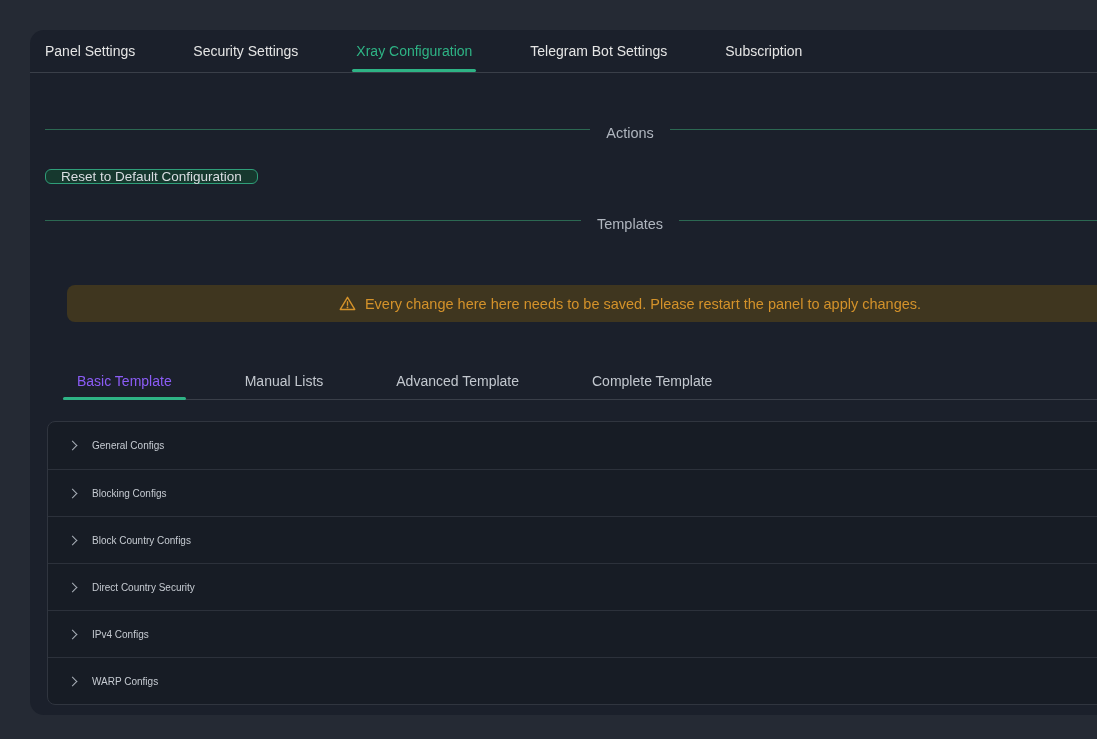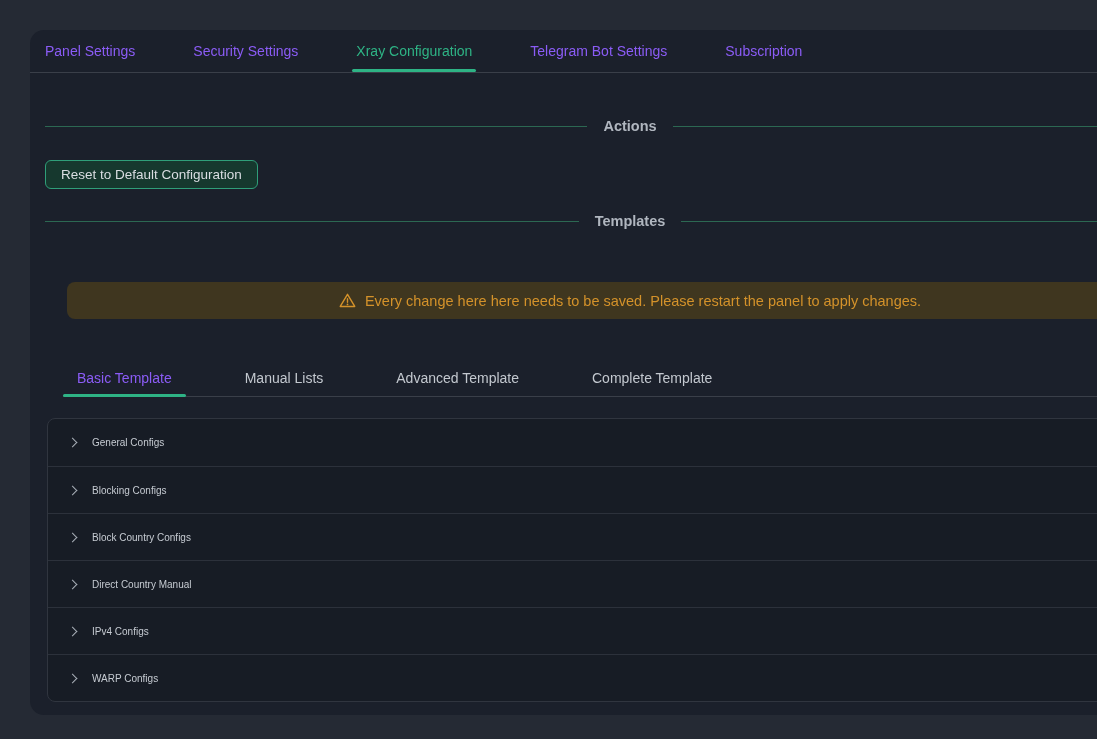--- a/index.html
+++ b/index.html
@@ -18,44 +18,44 @@
   
   .tabbar {
     display:flex; align-items:stretch;
     height:43px;
     padding-left:15px;
     gap:58px;
     border-bottom:1px solid #3a3f49;
   }
   .tab {
     position:relative; display:flex; align-items:center;
-    font-size:14px; color:#8b5cf6; cursor:pointer; white-space:nowrap;
+    font-size:14px; color:#e5e5e5; cursor:pointer; white-space:nowrap;
   }
   .tab.active { color:#2eb385; font-weight:normal; }
   .tab.active::after {
     content:""; position:absolute; left:-4px; right:-4px; bottom:0;
     height:3px; background:#2eb385; border-radius:2px;
   }
   
   .content { padding:0 0 0 15px; }
   .divider {
     display:flex; align-items:center; gap:16px;
   }
   .divider-actions   { margin-top:45px; }
   .divider-templates { margin-top:24px; }
   .divider::before, .divider::after {
     content:""; flex:1; height:1px; background:#2c6852;
   }
   .divider-label {
-    font-size:14.5px; font-weight:bold; color:#b0b6bf;
+    font-size:14.5px; font-weight:normal; color:#b0b6bf;margin-top:7px;
   }
   .btn-row { margin-top:26px; }
   .btn {
     display:inline-flex; align-items:center;
-    height:29px; padding:0 15px;
+    height:15px; padding:0 15px;
     background:#16382e;
     border:1px solid #2f9e79;
     border-radius:6px;
     color:#dadde2; font-size:13.5px;
     font-family:"Liberation Sans", sans-serif;
     cursor:pointer;
   }
   .alert {
     margin:53px 22px 0 22px;
     height:37px;
@@ -158,21 +158,21 @@
       <div class="acc-row">
         <span class="chev"></span>
         <span class="acc-label">Blocking Configs</span>
       </div>
       <div class="acc-row">
         <span class="chev"></span>
         <span class="acc-label">Block Country Configs</span>
       </div>
       <div class="acc-row">
         <span class="chev"></span>
-        <span class="acc-label">Direct Country Manual</span>
+        <span class="acc-label">Direct Country Security</span>
       </div>
       <div class="acc-row">
         <span class="chev"></span>
         <span class="acc-label">IPv4 Configs</span>
       </div>
       <div class="acc-row">
         <span class="chev"></span>
         <span class="acc-label">WARP Configs</span>
       </div>
     </div>

